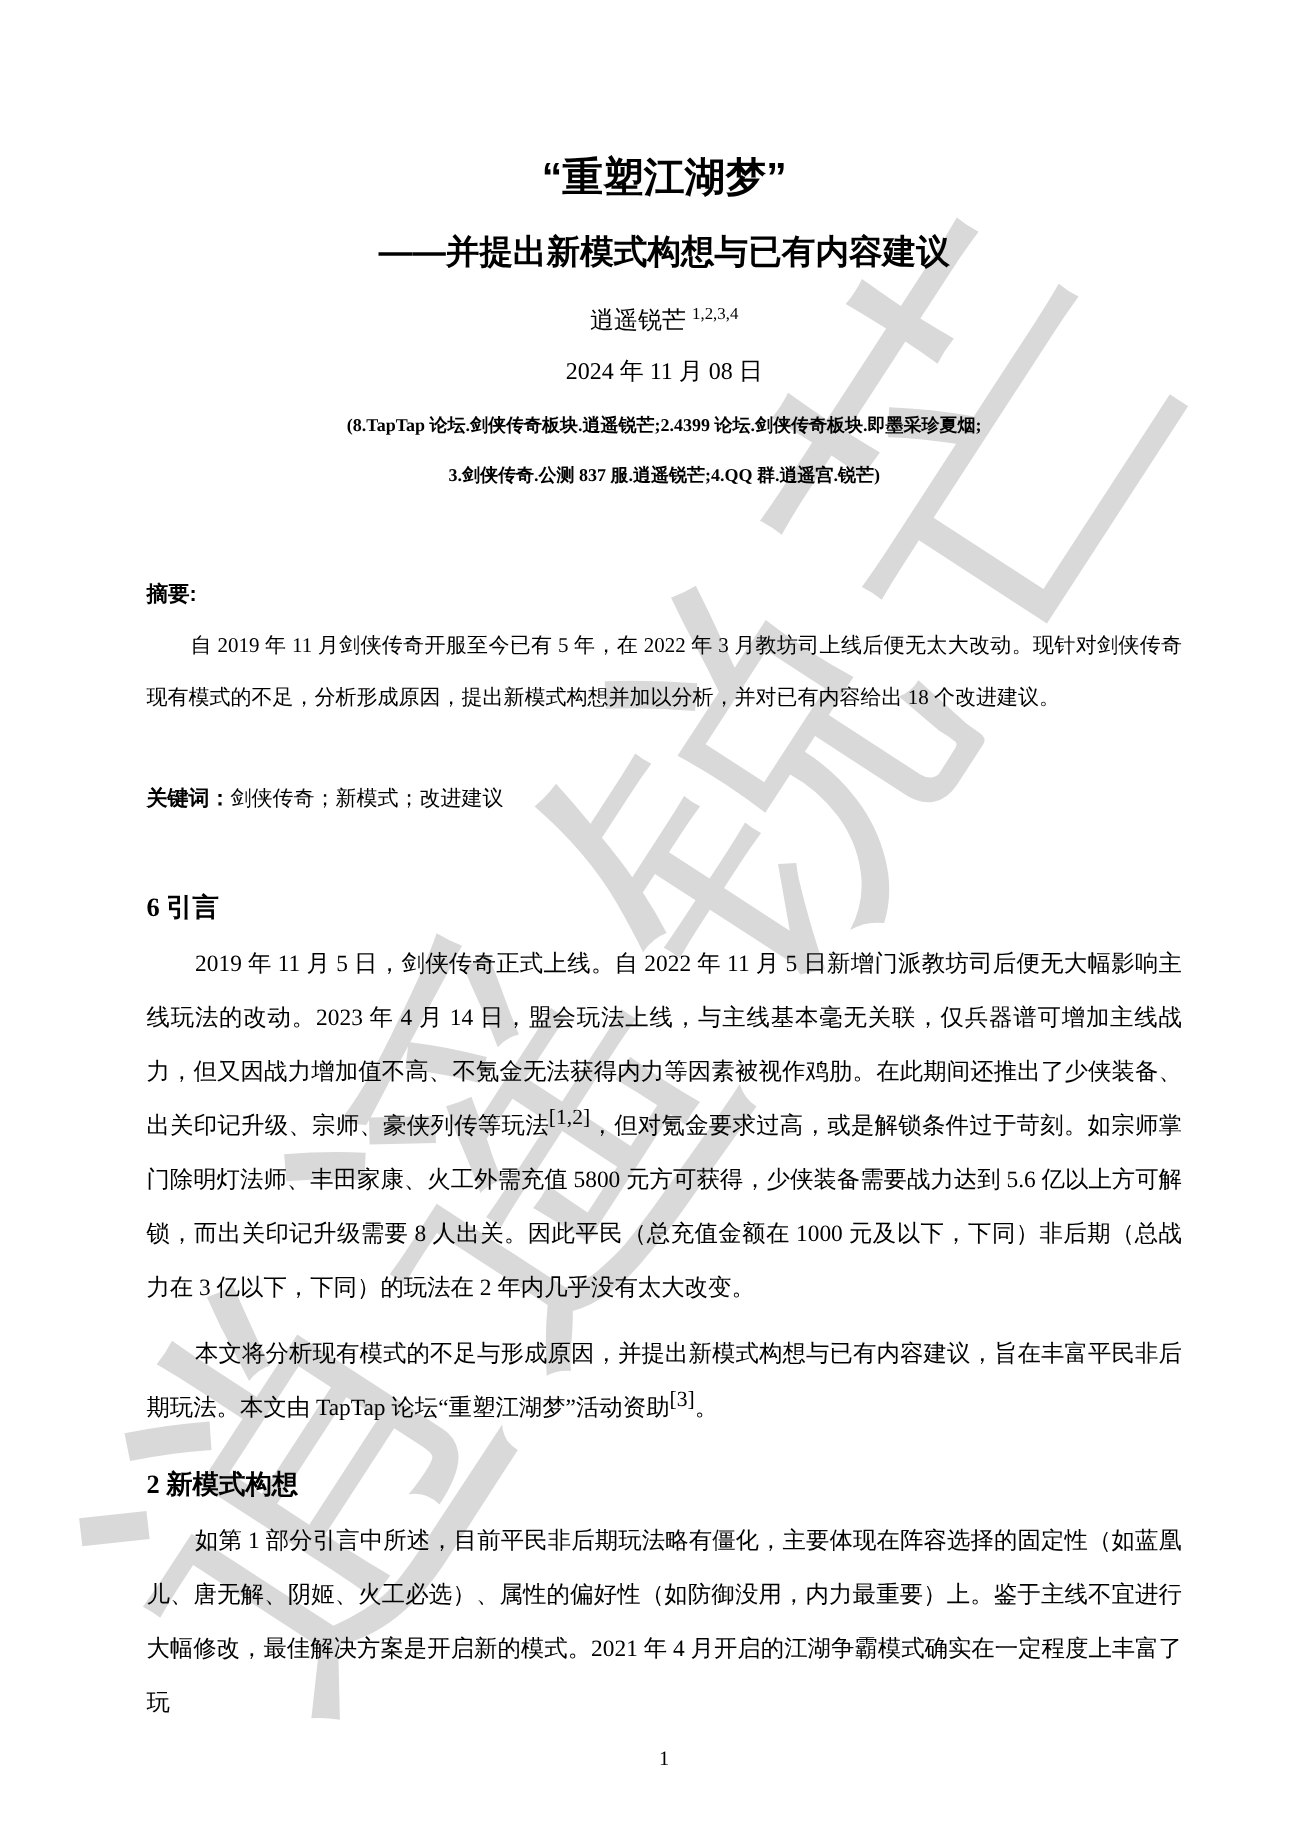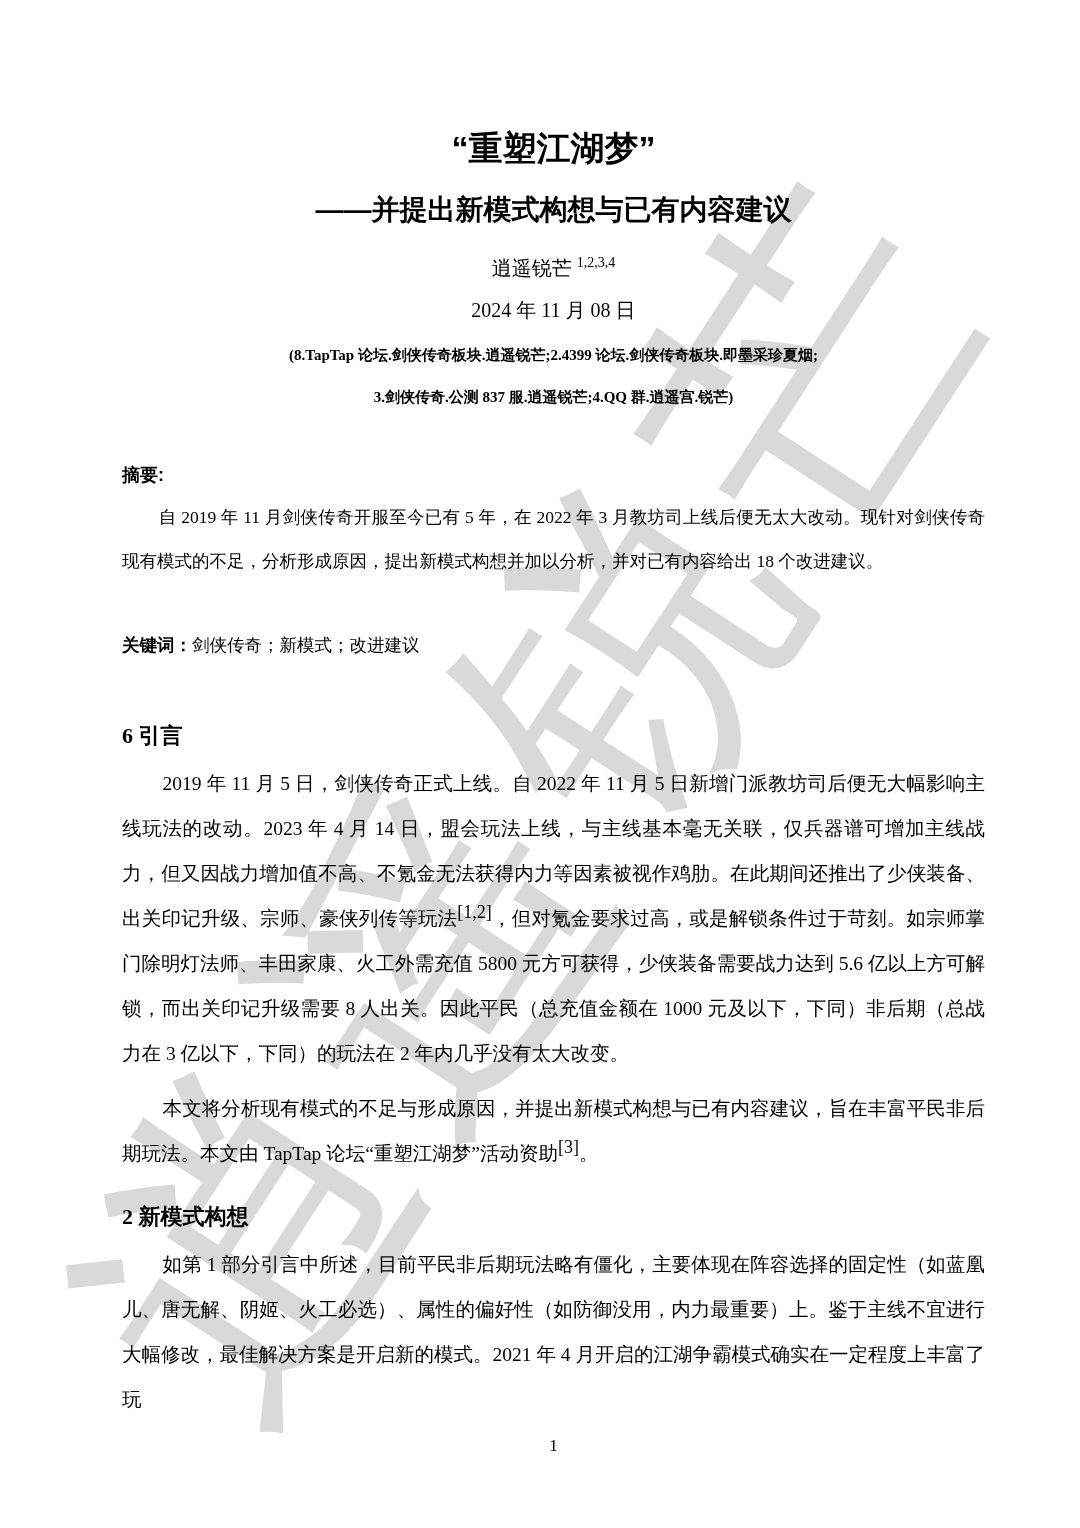--- a/index.html
+++ b/index.html
@@ -69,21 +69,21 @@
     line-height: 26px;
   }
   .affil {
     margin: 0 0 22px 0;
     text-align: center;
     font-size: 15px;
     line-height: 20px;
     font-weight: bold;
   }
   .abstract-label {
-    margin: 56px 0 0 0;
+    margin: 76px 0 0 0;
     font-size: 18px;
     line-height: 24px;
     font-weight: bold;
     font-family: "Liberation Sans", "DejaVu Sans", sans-serif;
   }
   .abstract-text {
     margin: 8px 0 0 0;
     font-size: 17.5px;
     line-height: 44px;
     text-align: justify;

